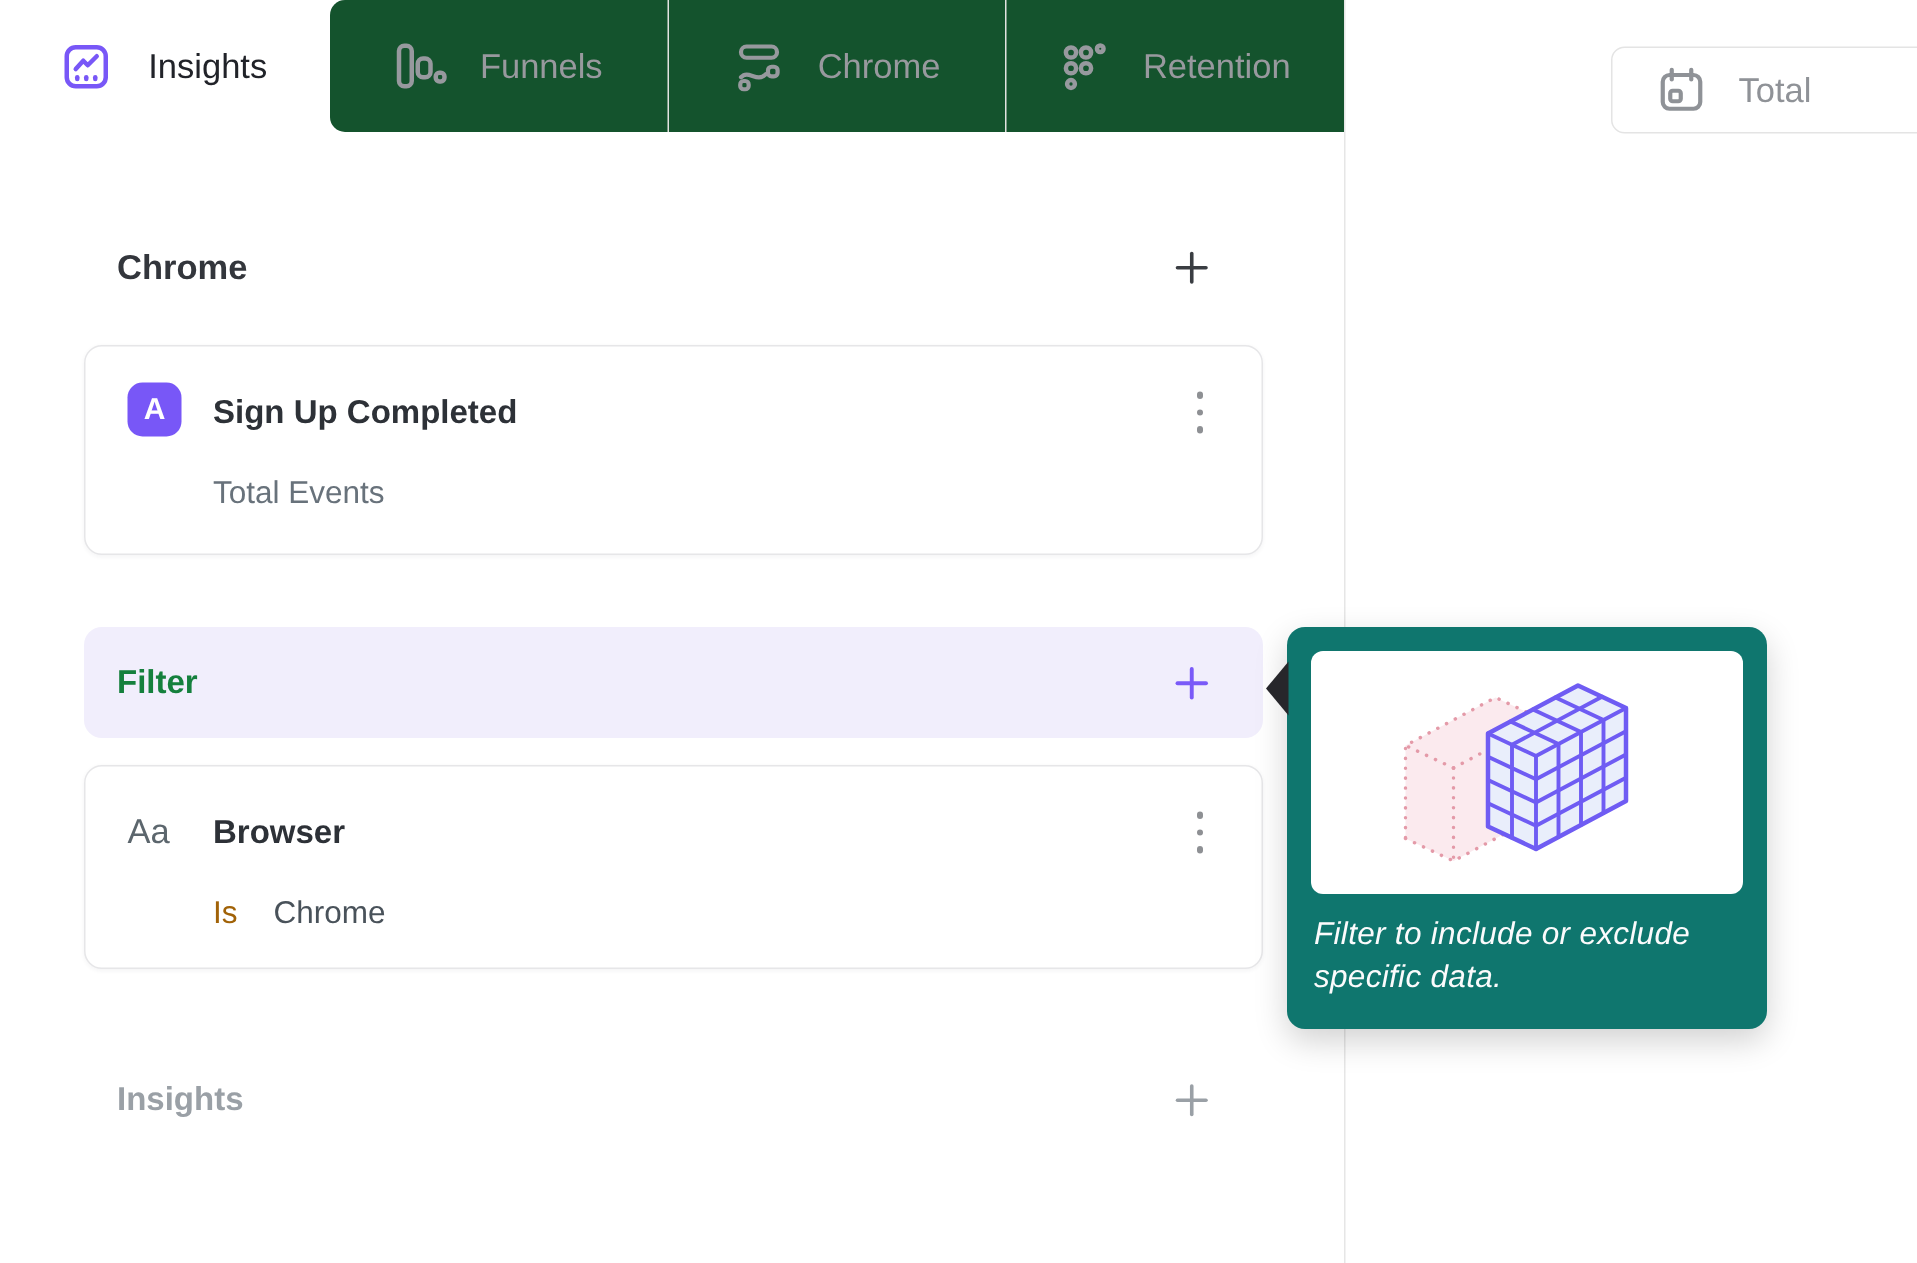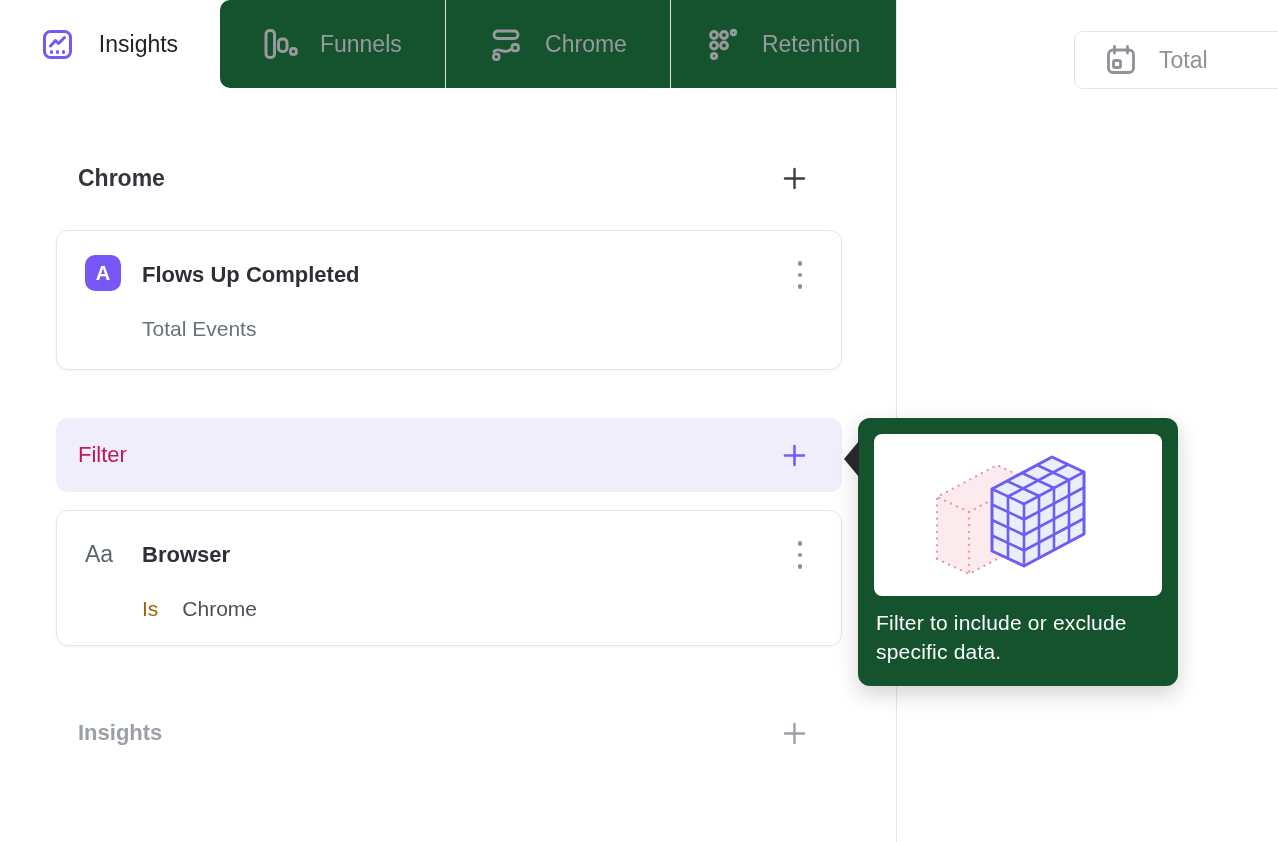--- a/index.html
+++ b/index.html
@@ -64,29 +64,30 @@
 
   .kebab { position:absolute; right:26px; top:24px; width:30px; height:40px;
     display:flex; flex-direction:column; align-items:center; justify-content:center; gap:7px; cursor:pointer; }
   .kebab i { width:4.5px; height:4.5px; border-radius:50%; background:#8e9094; display:block; }
 
   .filter-row {
     position:absolute; left:56px; top:418px; width:786px; height:74px;
     background:#f1eefc; border-radius:12px; display:flex; align-items:center;
     justify-content:space-between; padding:0 30px 0 22px; cursor:pointer;
   }
-  .filter-row .lbl { font-size:22px; font-weight:400; color:#be185d; }
+  .filter-row .lbl { font-size:22px; font-weight:700; color:#15803d; }
 
   .add-btn { background:none; border:none; cursor:pointer; display:flex; padding:4px; }
 
   
   .tooltip {
     position:absolute; left:858px; top:418px; width:320px; height:268px;
-    background:#14532d; border-radius:12px; z-index:5;
+    background:#0f766e; border-radius:12px; z-index:5;
     box-shadow:0 8px 22px rgba(0,0,0,.18);
+    font-style:italic;
   }
   .tooltip .arrow {
     position:absolute; left:-14px; top:23px; width:0; height:0;
     border-top:18px solid transparent; border-bottom:18px solid transparent;
     border-right:15px solid #27272b;
   }
   .tooltip .panel {
     position:absolute; left:16px; top:16px; width:288px; height:162px;
     background:#fff; border-radius:8px; overflow:hidden;
   }
@@ -167,21 +168,21 @@
   <button class="add-btn">
     <svg width="27" height="27" viewBox="0 0 27 27" stroke="#3a3d42" stroke-width="2.4" stroke-linecap="round">
       <line x1="13.5" y1="4" x2="13.5" y2="23"></line>
         <line x1="4" y1="13.5" x2="23" y2="13.5"></line>
     </svg>
   </button>
 </div>
 
 <div class="card metric-card">
   <div class="badge">A</div>
-  <div class="card-title">Flows Up Completed</div>
+  <div class="card-title">Sign Up Completed</div>
   <div class="kebab">
     <i></i>
       <i></i>
       <i></i>
   </div>
   <div class="card-sub">Total Events</div>
 </div>
 
 <div class="filter-row">
   <span class="lbl">Filter</span>

